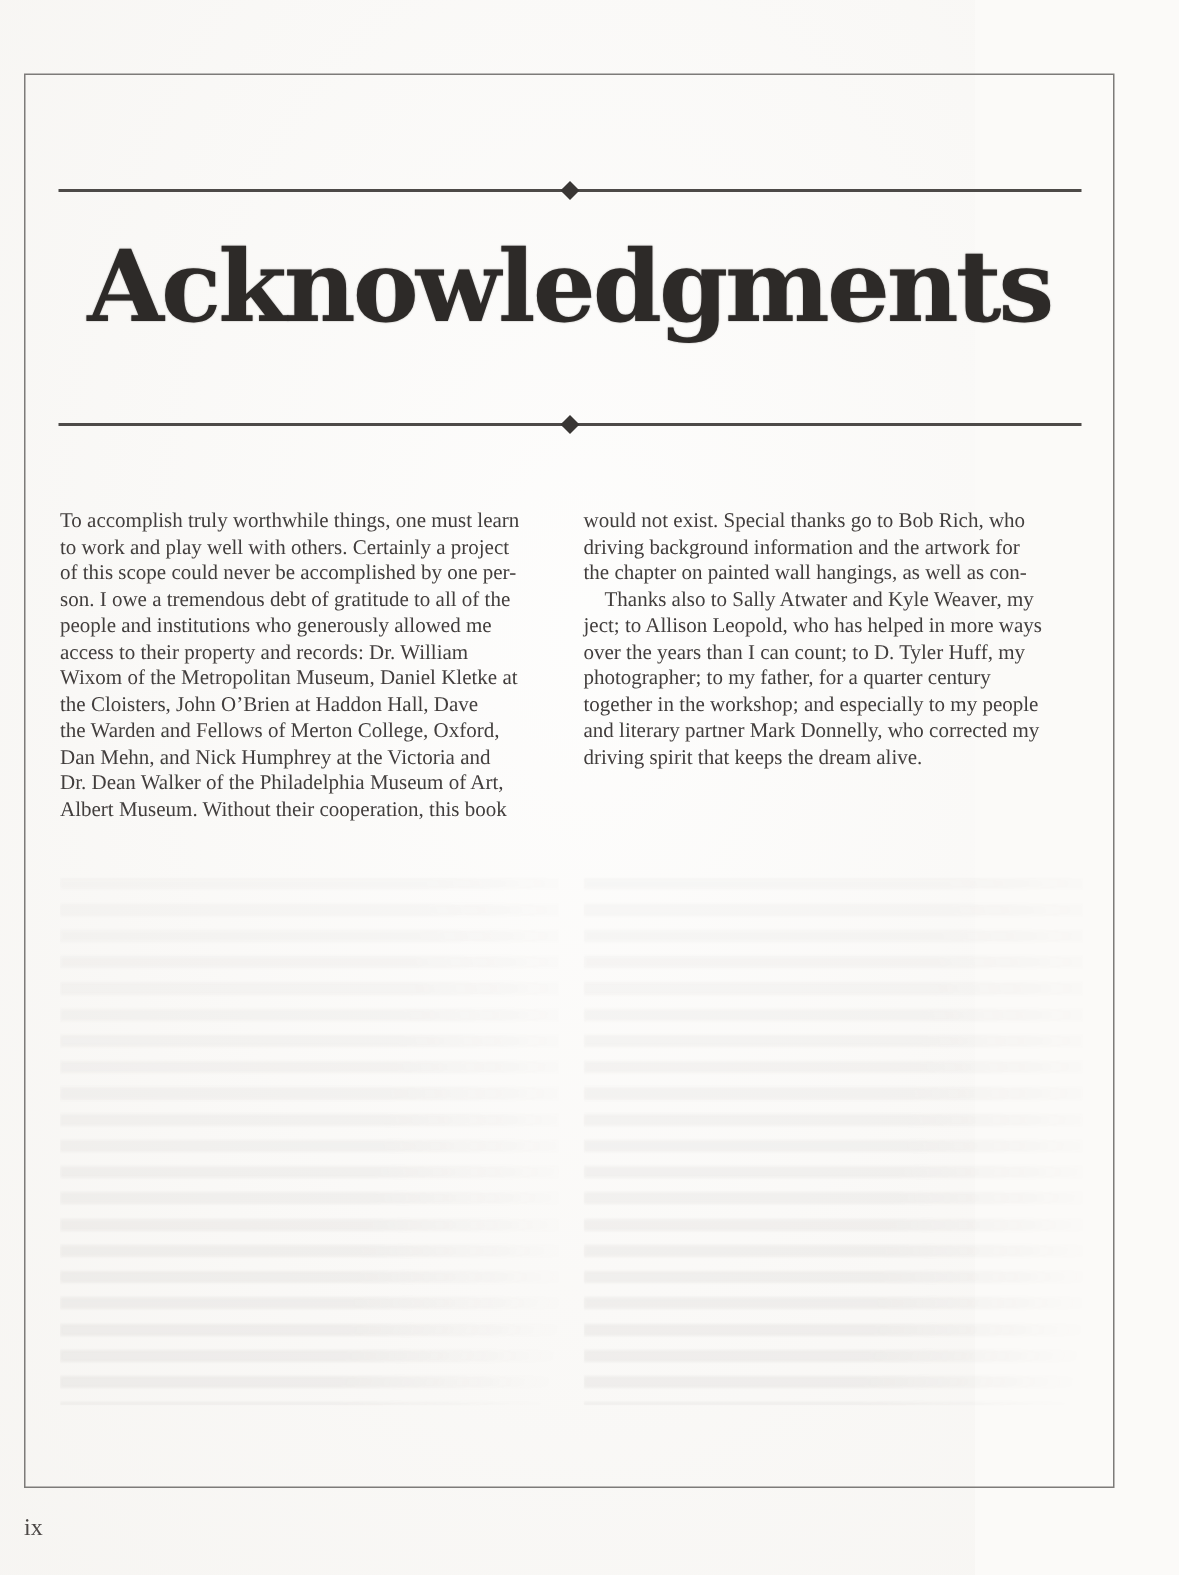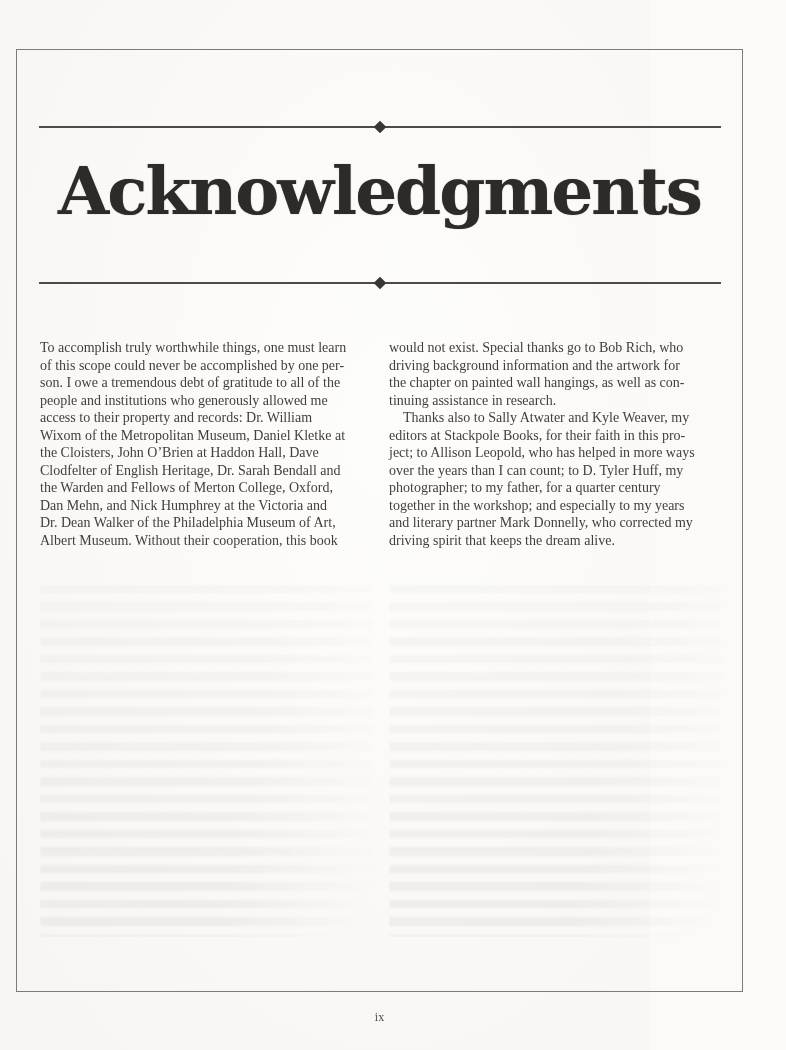--- a/index.html
+++ b/index.html
@@ -87,22 +87,22 @@
       linear-gradient(to bottom, rgba(0,0,0,0.45), #000 85%),
       linear-gradient(100deg, #000 0 62%, rgba(0,0,0,0.35) 86%, rgba(0,0,0,0) 99%);
     mask-composite: intersect;
   }
   .ghost-left  { left: 40px; }
   .ghost-right { left: 389px; }
   .folio {
     position: absolute;
     left: 16px; top: 1010px;
     width: 727px;
-    text-align: center;
-    font-size: 12px;
+    text-align: left;
+    font-size: 16px;
     color: #4c4846;
   }
 </style>
 </head>
 <body>
 
 <div class="page">
 
   <div class="frame"></div>
 
@@ -112,43 +112,41 @@
 
   <h1 class="title">Acknowledgments</h1>
 
   <div class="rule rule-bottom">
     <span class="diamond"></span>
   </div>
 
   <div class="columns">
     <div class="col">
         <div class="tline">To accomplish truly worthwhile things, one must learn</div>
+        <div class="tline">to work and play well with others. Certainly a project</div>
         <div class="tline">of this scope could never be accomplished by one per-</div>
         <div class="tline">son. I owe a tremendous debt of gratitude to all of the</div>
         <div class="tline">people and institutions who generously allowed me</div>
         <div class="tline">access to their property and records: Dr. William</div>
         <div class="tline">Wixom of the Metropolitan Museum, Daniel Kletke at</div>
         <div class="tline">the Cloisters, John O’Brien at Haddon Hall, Dave</div>
-        <div class="tline">Clodfelter of English Heritage, Dr. Sarah Bendall and</div>
         <div class="tline">the Warden and Fellows of Merton College, Oxford,</div>
         <div class="tline">Dan Mehn, and Nick Humphrey at the Victoria and</div>
         <div class="tline">Dr. Dean Walker of the Philadelphia Museum of Art,</div>
         <div class="tline">Albert Museum. Without their cooperation, this book</div>
       </div>
     <div class="col">
         <div class="tline">would not exist. Special thanks go to Bob Rich, who</div>
         <div class="tline">driving background information and the artwork for</div>
         <div class="tline">the chapter on painted wall hangings, as well as con-</div>
-        <div class="tline">tinuing assistance in research.</div>
         <div class="tline pindent">Thanks also to Sally Atwater and Kyle Weaver, my</div>
-        <div class="tline">editors at Stackpole Books, for their faith in this pro-</div>
         <div class="tline">ject; to Allison Leopold, who has helped in more ways</div>
         <div class="tline">over the years than I can count; to D. Tyler Huff, my</div>
         <div class="tline">photographer; to my father, for a quarter century</div>
-        <div class="tline">together in the workshop; and especially to my years</div>
+        <div class="tline">together in the workshop; and especially to my people</div>
         <div class="tline">and literary partner Mark Donnelly, who corrected my</div>
         <div class="tline">driving spirit that keeps the dream alive.</div>
       </div>
   </div>
 
   <div class="ghost ghost-left"></div>
   <div class="ghost ghost-right"></div>
 
   <div class="folio">ix</div>
 

